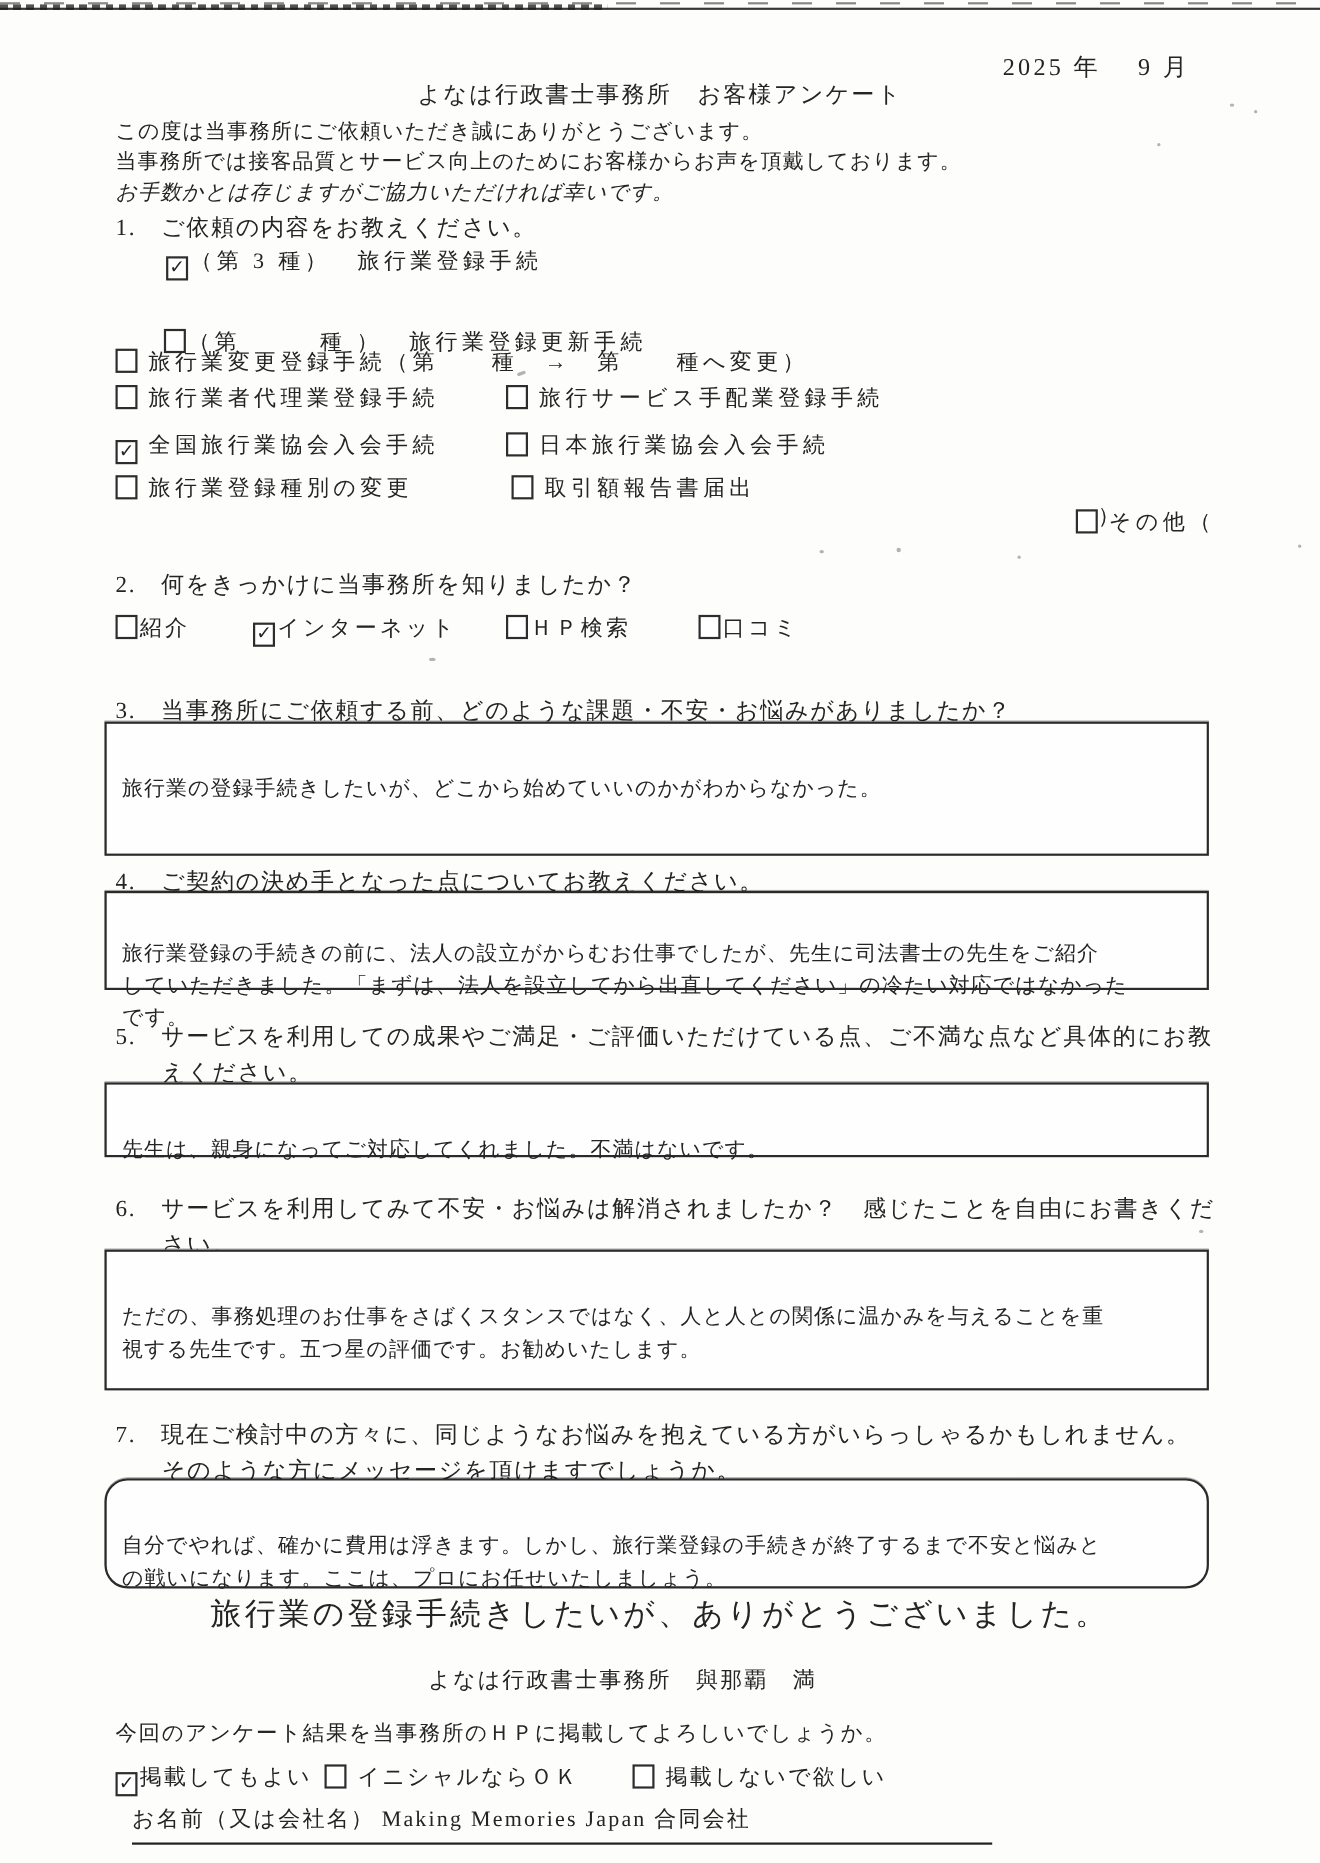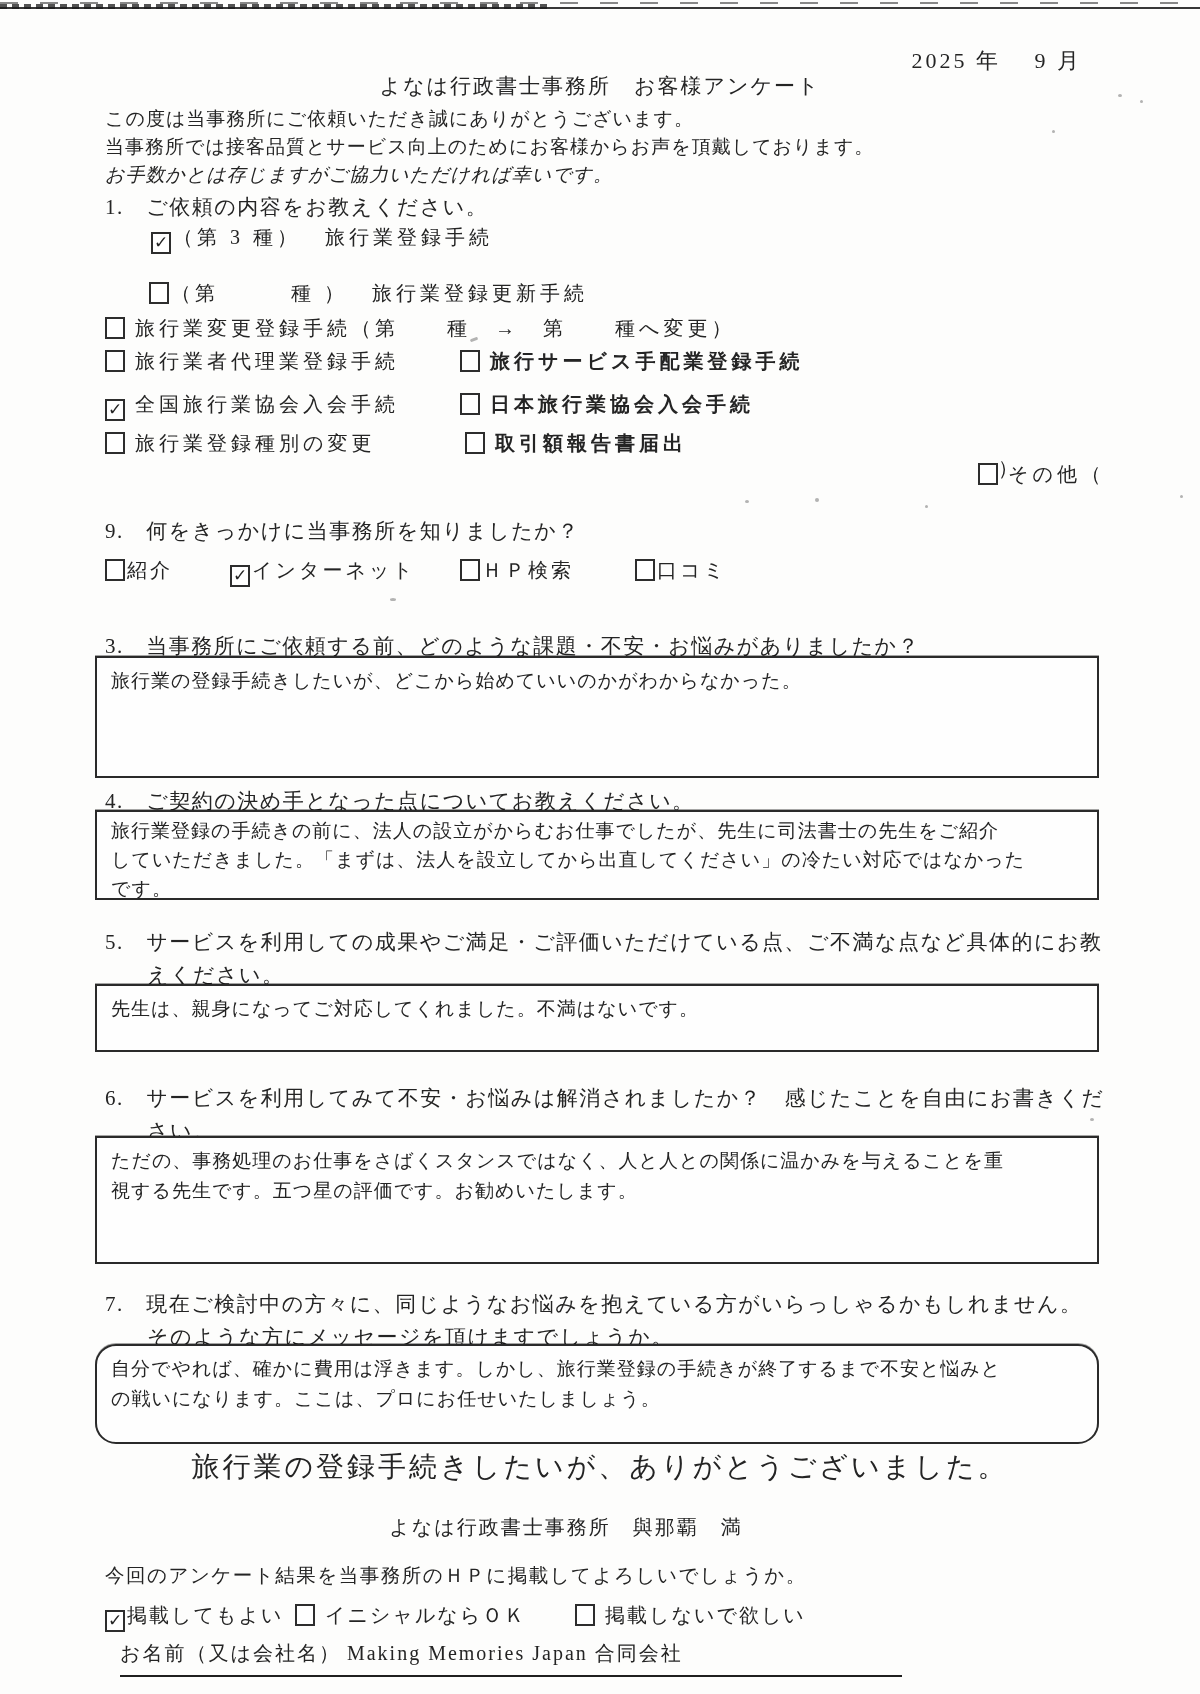--- a/index.html
+++ b/index.html
@@ -24,25 +24,25 @@
   .title{top:72px;left:0;width:100%;text-align:center;font-size:21px;letter-spacing:2px;}
   .intro{font-size:19px;letter-spacing:1px;left:105px;}
   .qheader{font-size:21px;letter-spacing:1.5px;left:105px;width:1000px;
     white-space:pre-line;padding-left:42px;text-indent:-42px;line-height:33px;}
   .optrow{left:105px;font-size:20px;letter-spacing:4px;white-space:nowrap;}
   .cb{display:inline-block;width:16px;height:18px;border:2px solid #2d2d2d;
     font-size:17px;line-height:17px;text-align:center;vertical-align:-4px;
     font-weight:bold;letter-spacing:0;margin-right:10px;background:#fff;
     font-family:"DejaVu Sans",sans-serif;}
   .cb.tight{margin-right:2px;}
-  .col2{position:absolute;left:355px;top:0;white-space:nowrap;font-weight:bold;}
+  .col2{position:absolute;left:355px;top:0;white-space:nowrap;}
   .answer-box{border:2px solid #2a2a2a;left:95px;width:1000px;background:#fefefe;
     box-shadow:0 -1px 0 rgba(0,0,0,.35);}
   .answer-text{font-size:19px;letter-spacing:1px;line-height:30px;
-    padding:8px 14px;white-space:pre-line;}
+    padding:8px 14px;white-space:pre-line;margin-top:37px;}
   .thanks{top:1448px;left:0;width:100%;text-align:center;font-size:28px;letter-spacing:3px;}
   .signature{top:1514px;left:0;width:100%;text-align:center;font-size:20px;
     letter-spacing:2px;transform:translateX(-34px);}
   .hp-question{top:1562px;left:105px;font-size:19.5px;letter-spacing:1.5px;}
   .name-row{top:1640px;left:120px;width:782px;border-bottom:2px solid #1f1f1f;
     padding-bottom:8px;font-size:20px;letter-spacing:2px;white-space:nowrap;}
   .name-value{margin-left:6px;}
   .speck{position:absolute;background:rgba(40,40,40,.35);border-radius:50%;}
 </style>
 </head>
@@ -58,21 +58,21 @@
   <div class="abs title">よなは行政書士事務所　お客様アンケート</div>
   <div class="abs intro" style="top:106px;">この度は当事務所にご依頼いただき誠にありがとうございます。</div>
   <div class="abs intro" style="top:134px;">当事務所では接客品質とサービス向上のためにお客様からお声を頂戴しております。</div>
   <div class="abs intro" style="top:162px;font-style:italic;">お手数かとは存じますがご協力いただければ幸いです。</div>
 
   <div class="abs qheader" style="top:191px;">1.　ご依頼の内容をお教えください。</div>
 
   <div class="abs optrow" style="top:224px;padding-left:46px;">
     <span class="cb tight">✓</span><span>（第 3 種）　旅行業登録手続</span>
   </div>
-  <div class="abs optrow" style="top:280px;padding-left:44px;">
+  <div class="abs optrow" style="top:297px;padding-left:44px;">
     <span class="cb tight"></span><span>（第　　　種 ）　旅行業登録更新手続</span>
   </div>
   <div class="abs optrow" style="top:315px;">
     <span class="cb"></span><span>旅行業変更登録手続（第　　種　→　第　　種へ変更）</span>
   </div>
   <div class="abs optrow" style="top:348px;">
     <span class="cb"></span><span>旅行業者代理業登録手続</span>
     <span class="col2"><span class="cb"></span><span>旅行サービス手配業登録手続</span></span>
   </div>
   <div class="abs optrow" style="top:391px;">
@@ -81,21 +81,21 @@
   </div>
   <div class="abs optrow" style="top:430px;">
     <span class="cb"></span><span>旅行業登録種別の変更</span>
     <span class="col2" style="left:360px;"><span class="cb"></span><span>取引額報告書届出</span></span>
   </div>
   <div class="abs optrow" style="top:461px;width:1000px;text-align:right;">
     <span class="cb"></span><span>その他（</span>
     <span style="position:absolute;left:893px;top:-6px;">）</span>
   </div>
 
-  <div class="abs qheader" style="top:515px;">9.　何をきっかけに当事務所を知りましたか？</div>
+  <div class="abs qheader" style="top:515px;">2.　何をきっかけに当事務所を知りましたか？</div>
   <div class="abs optrow" style="top:557px;letter-spacing:3px;width:800px;">
     <span style="position:absolute;left:0;"><span class="cb tight"></span><span>紹介</span></span>
     <span style="position:absolute;left:125px;"><span class="cb tight">✓</span><span>インターネット</span></span>
     <span style="position:absolute;left:355px;"><span class="cb tight"></span><span>ＨＰ検索</span></span>
     <span style="position:absolute;left:530px;"><span class="cb tight"></span><span>口コミ</span></span>
   </div>
 
   <div class="abs qheader" style="top:630px;">3.　当事務所にご依頼する前、どのような課題・不安・お悩みがありましたか？</div>
   <div class="abs answer-box" style="top:656px;height:118px;">
     <div class="answer-text">旅行業の登録手続きしたいが、どこから始めていいのかがわからなかった。</div>

